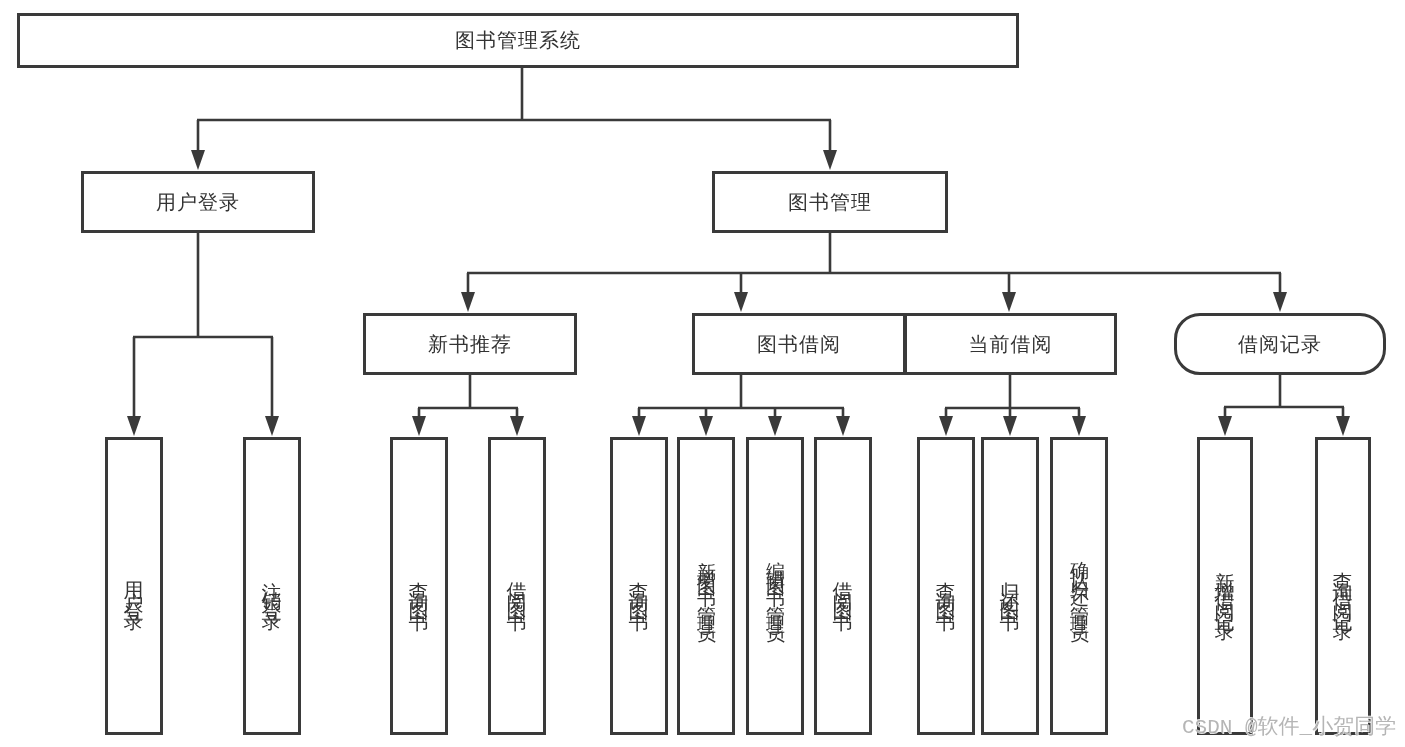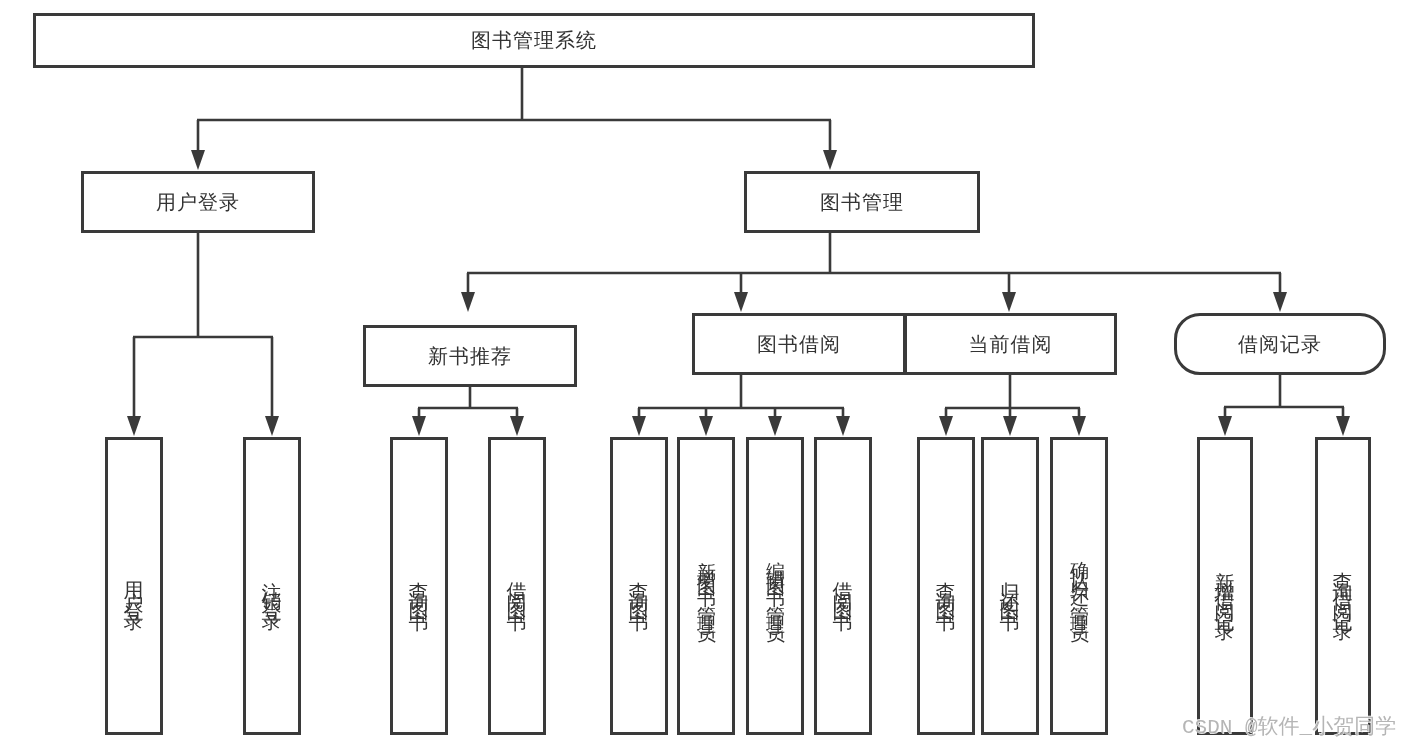--- a/index.html
+++ b/index.html
@@ -137,32 +137,32 @@
     <g>
       <line x1="1280" y1="375" x2="1280" y2="407"></line>
       <line x1="1224" y1="407" x2="1344" y2="407"></line>
       <line x1="1225" y1="407" x2="1225" y2="420"></line>
       <polygon points="1218,416 1232,416 1225,436"></polygon>
       <line x1="1343" y1="407" x2="1343" y2="420"></line>
       <polygon points="1336,416 1350,416 1343,436"></polygon>
     </g>
   </svg>
 
-  <div class="node" style="left:33px;top:13px;width:1002px;height:55px;text-align:center;">
+  <div class="node" style="left:17px;top:13px;width:1002px;height:55px;text-align:center;">
     <span>图书管理系统</span>
   </div>
 
   <div class="node lvl" style="left:81px;top:171px;width:234px;">
     <span>用户登录</span>
   </div>
-  <div class="node lvl" style="left:712px;top:171px;width:236px;margin-left:32px;">
+  <div class="node lvl" style="left:712px;top:171px;width:236px;">
     <span>图书管理</span>
   </div>
 
-  <div class="node lvl" style="left:363px;top:325px;width:214px;">
+  <div class="node lvl" style="left:363px;top:313px;width:214px;">
     <span>新书推荐</span>
   </div>
   <div class="node lvl" style="left:656px;top:313px;width:214px;margin-left:36px;">
     <span>图书借阅</span>
   </div>
   <div class="node lvl" style="left:904px;top:313px;width:213px;">
     <span>当前借阅</span>
   </div>
   <div class="node lvl" style="left:1174px;top:313px;width:212px;border-radius:26px;">
     <span>借阅记录</span>

